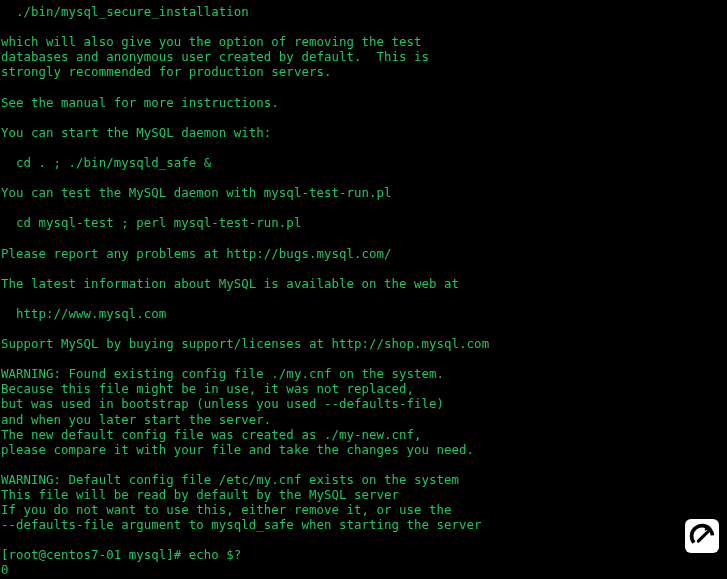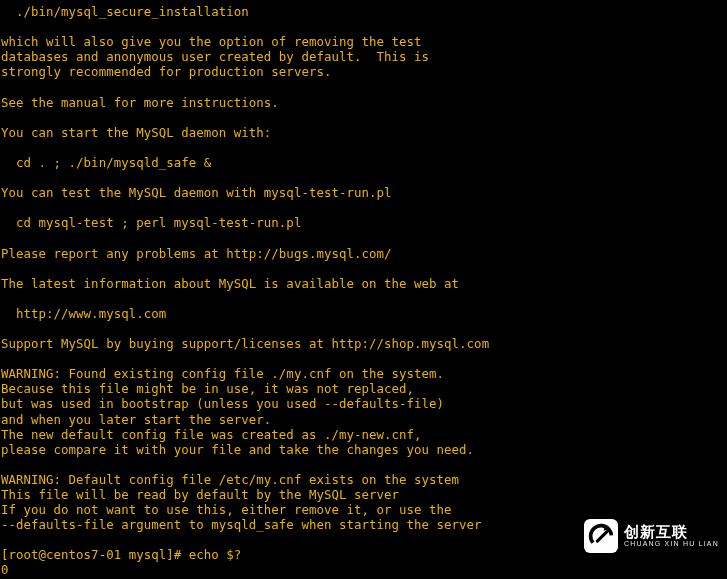--- a/index.html
+++ b/index.html
@@ -8,21 +8,21 @@
     width: 727px;
     height: 579px;
     background: #000;
     overflow: hidden;
     position: relative;
   }
   .terminal {
     font-family: "DejaVu Sans Mono", "Liberation Mono", "Consolas", monospace;
     font-size: 12.4px;
     line-height: 15.1px;
-    color: #eab308;
+    color: #22c55e;
     white-space: pre;
     padding: 4px 1px 1px 1px;
     letter-spacing: 0.05px;
   }
   .watermark {
     position: absolute;
     right: 8px;
     bottom: 26px;
     display: flex;
     align-items: center;
@@ -62,17 +62,13 @@
 <div class="terminal"><div>  ./bin/mysql_secure_installation</div><div>&nbsp;</div><div>which will also give you the option of removing the test</div><div>databases and anonymous user created by default.  This is</div><div>strongly recommended for production servers.</div><div>&nbsp;</div><div>See the manual for more instructions.</div><div>&nbsp;</div><div>You can start the MySQL daemon with:</div><div>&nbsp;</div><div>  cd . ; ./bin/mysqld_safe &amp;</div><div>&nbsp;</div><div>You can test the MySQL daemon with mysql-test-run.pl</div><div>&nbsp;</div><div>  cd mysql-test ; perl mysql-test-run.pl</div><div>&nbsp;</div><div>Please report any problems at http://bugs.mysql.com/</div><div>&nbsp;</div><div>The latest information about MySQL is available on the web at</div><div>&nbsp;</div><div>  http://www.mysql.com</div><div>&nbsp;</div><div>Support MySQL by buying support/licenses at http://shop.mysql.com</div><div>&nbsp;</div><div>WARNING: Found existing config file ./my.cnf on the system.</div><div>Because this file might be in use, it was not replaced,</div><div>but was used in bootstrap (unless you used --defaults-file)</div><div>and when you later start the server.</div><div>The new default config file was created as ./my-new.cnf,</div><div>please compare it with your file and take the changes you need.</div><div>&nbsp;</div><div>WARNING: Default config file /etc/my.cnf exists on the system</div><div>This file will be read by default by the MySQL server</div><div>If you do not want to use this, either remove it, or use the</div><div>--defaults-file argument to mysqld_safe when starting the server</div><div>&nbsp;</div><div>[root@centos7-01 mysql]# echo $?</div><div>0</div></div>
 
 <div class="watermark">
   <div class="cx-badge">
     <svg width="26" height="26" viewBox="0 0 100 100">
       <circle cx="50" cy="50" r="40" fill="none" stroke="#000" stroke-width="14" stroke-dasharray="150 300" transform="rotate(140 50 50)"></circle>
       <polygon points="64,10 82,22 60,30" fill="#000"></polygon>
       <line x1="36" y1="70" x2="74" y2="32" stroke="#000" stroke-width="12" stroke-linecap="round"></line>
     </svg>
   </div>
-  <div class="txt">
-    <span class="big">创新互联</span>
-    <span class="small">CHUANG XIN HU LIAN</span>
-  </div>
 </div>
 
 </body></html>

